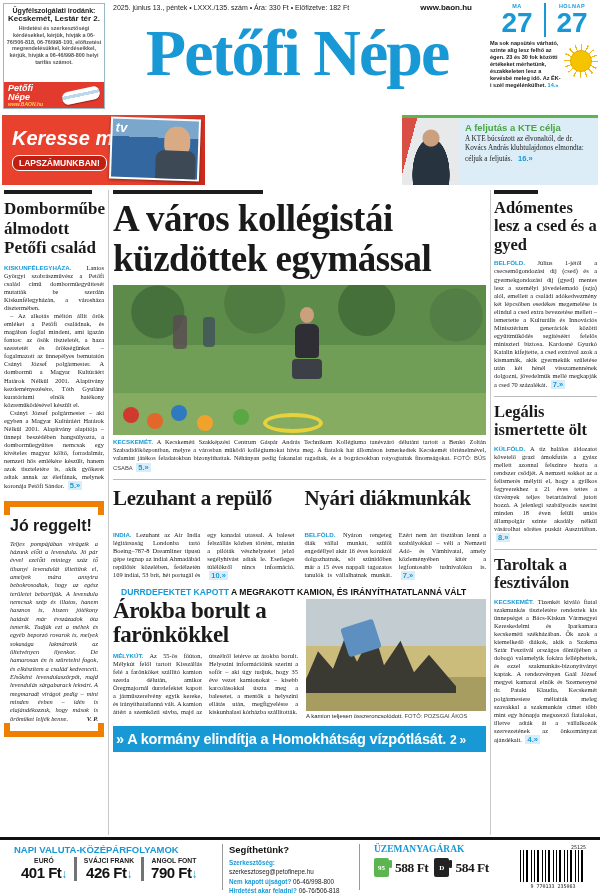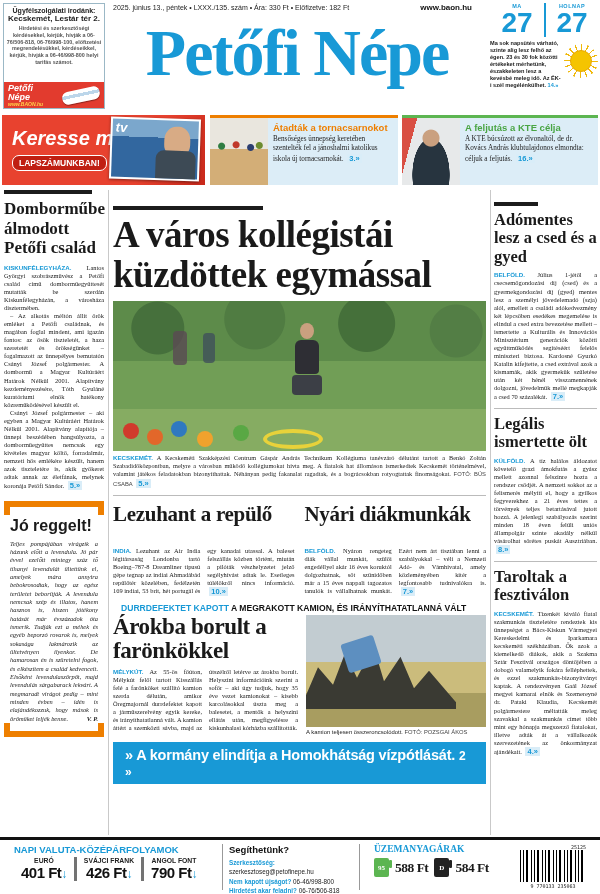--- a/index.html
+++ b/index.html
@@ -80,22 +80,22 @@
   .t1 .t-title { color:#ee7f00; }
   .t2 .t-title { color:#4aa544; }
   .t-text { font-size:7.2px; line-height:1.3; color:#222; }
 
   
   .content { position:absolute; top:190px; left:0; width:600px; height:645px; }
   .vrule { position:absolute; top:0; bottom:0; width:1px; background:#c9c9c9; }
   .v1 { left:108px; } .v2 { left:490px; }
   .black-bar { height:4px; background:#1c1c1c; margin-bottom:5px; }
   .col-left  { position:absolute; left:4px;  top:0; width:100px; }
-  .col-center{ position:absolute; left:113px; top:16px; width:373px; }
-  .col-right { position:absolute; left:494px; top:12px; width:103px; }
+  .col-center{ position:absolute; left:113px; top:0; width:373px; }
+  .col-right { position:absolute; left:494px; top:0; width:103px; }
 
   .left-title { font-size:17px; font-weight:bold; line-height:1.15; margin:2px 0 6px; }
   .body-txt { font-size:6.4px; line-height:1.26; text-align:justify; }
   .body-txt p { text-indent:6px; }
   .body-txt p.noindent { text-indent:0; }
   .loc { color:#1899d6; font-weight:bold; font-family:"Liberation Sans", sans-serif; font-size:6.2px; }
   .pref { color:#1899d6; font-weight:bold; font-family:"Liberation Sans", sans-serif; font-size:7.5px;
           background:#d9edf8; padding:0 2px; margin-left:2px; }
 
   .greeting { position:relative; margin-top:10px; padding:8px 6px 14px; }
@@ -143,21 +143,21 @@
   .truck-left { width:185px; }
   .truck-left h2 { font-size:23px; font-weight:bold; line-height:1.05; letter-spacing:-.4px; margin-bottom:4px; }
   .photo-truck { position:relative; width:180px; height:112px; overflow:hidden;
       background:linear-gradient(180deg,#c2ccd1 0 42%, #cbbc7c 42% 70%, #a89d60 70% 100%); }
   .pt-debris { position:absolute; left:0; bottom:18px; width:150px; height:70px; background:#3a3a33;
       clip-path:polygon(0 80%, 8% 40%, 18% 65%, 26% 20%, 34% 55%, 45% 10%, 52% 60%, 63% 25%, 72% 70%, 82% 45%, 100% 90%, 100% 100%, 0 100%); }
   .pt-cab { position:absolute; left:38px; top:24px; width:34px; height:30px; background:#5d8fc0;
             transform:rotate(-18deg); border-radius:3px; }
   .tcaption { font-size:5.9px; margin-top:2px; font-family:"Liberation Sans", sans-serif; color:#222; }
   .banner { margin-top:7px; background:#1899d6; color:#fff; font-family:"Liberation Sans", sans-serif;
-            font-weight:bold; font-size:14.5px; padding:5px 12px; letter-spacing:-.2px; }
+            font-weight:bold; font-size:14.5px; padding:5px 3px; letter-spacing:-.2px; }
   .banner .b-ref { font-size:12px; }
 
   .r-art h2 { font-size:16.5px; font-weight:bold; line-height:1.12; margin:2px 0 5px; }
 
   
   .footer { position:absolute; left:0; bottom:0; width:600px; height:57px; border-top:3px solid #111;
             font-family:"Liberation Sans", sans-serif; display:flex; padding-top:4px; }
   .f-h4 { color:#1899d6; font-weight:bold; font-size:9.5px; margin-bottom:2px; }
   .f-currency { width:222px; padding-left:14px; }
   .cur-row { display:flex; }
@@ -234,30 +234,20 @@
       <div class="promo-line1">Keresse mai</div>
       <div class="promo-badge">LAPSZÁMUNKBAN!</div>
       <div class="mag">
         <div class="mag-cover">
           <span class="mag-tv">tv</span>
           <div class="mag-face"></div>
           <div class="mag-body"></div>
         </div>
       </div>
     </div>
-    <div class="teaser t1">
-      <div class="t-photo gym"></div>
-      <div class="t-body">
-        <div class="t-title">Átadták a tornacsarnokot</div>
-        <div class="t-text">
-          <span>Bensőséges ünnepség keretében szentelték fel a jánoshalmi katolikus iskola új tornacsarnokát.</span>
-          <span class="pref">3.»</span>
-        </div>
-      </div>
-    </div>
     <div class="teaser t2">
       <div class="t-photo man"></div>
       <div class="t-body">
         <div class="t-title">A feljutás a KTE célja</div>
         <div class="t-text">
           <span>A KTE búcsúzott az élvonaltól, de dr. Kovács András klubtulajdonos elmondta: céljuk a feljutás.</span>
           <span class="pref">16.»</span>
         </div>
       </div>
     </div>

